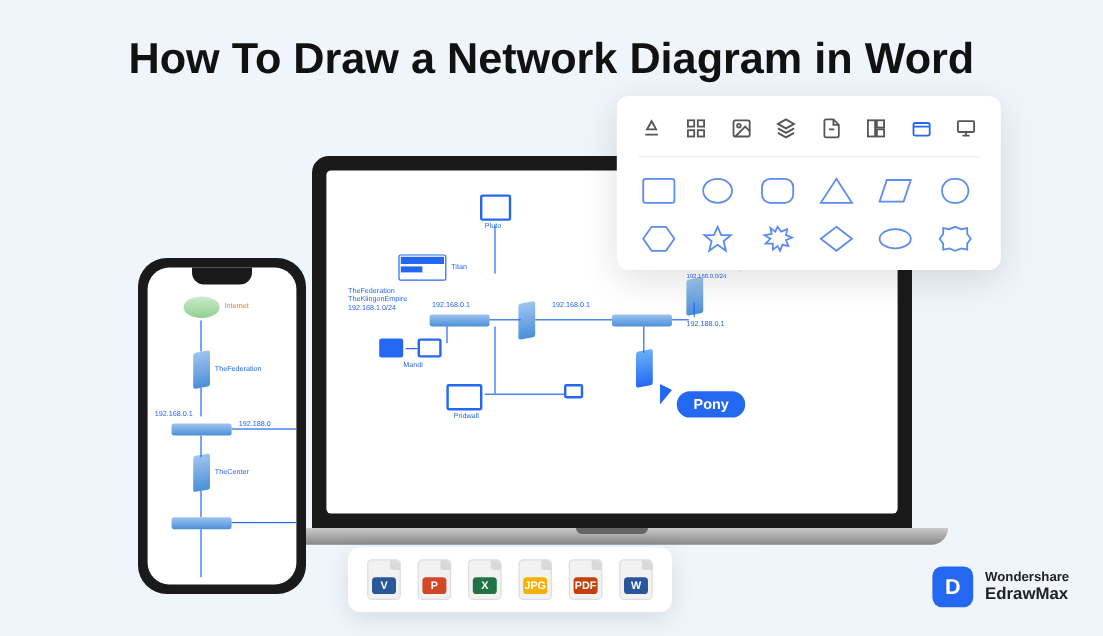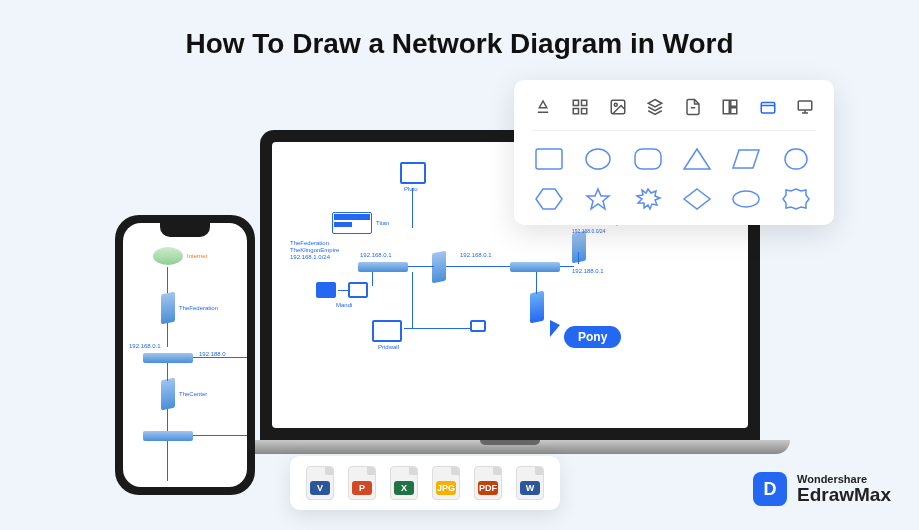--- a/index.html
+++ b/index.html
@@ -6,21 +6,21 @@
 body {
   width: 919px;
   height: 530px;
   background: #eff5fb;
   font-family: -apple-system, BlinkMacSystemFont, "Segoe UI", Arial, sans-serif;
   position: relative;
   overflow: hidden;
 }
 .title {
   text-align: center;
-  font-size: 28px;
+  font-size: 36px;
   font-weight: 800;
   color: #111;
   padding-top: 28px;
 }
 
 .laptop {
   position: absolute;
   left: 260px;
   top: 130px;
   width: 500px;
@@ -190,21 +190,21 @@
   border-radius: 8px;
   display: flex;
   align-items: center;
   justify-content: center;
   color: #fff;
   font-weight: 900;
   font-size: 18px;
 }
 .brand-text { line-height: 1.1; }
 .brand-top { font-size: 11px; font-weight: 700; color: #222; }
-.brand-bot { font-size: 19px; font-weight: 700; color: #222; }
+.brand-bot { font-size: 14px; font-weight: 700; color: #222; }
 .device {
   position: absolute;
   width: 26px;
   height: 22px;
   background: linear-gradient(#9fc4f0, #4a8fd8);
   border-radius: 2px;
 }
 .device.server { width: 14px; height: 30px; transform: skewY(-10deg); }
 .device.switch { width: 50px; height: 10px; }
 .device.cloud {

